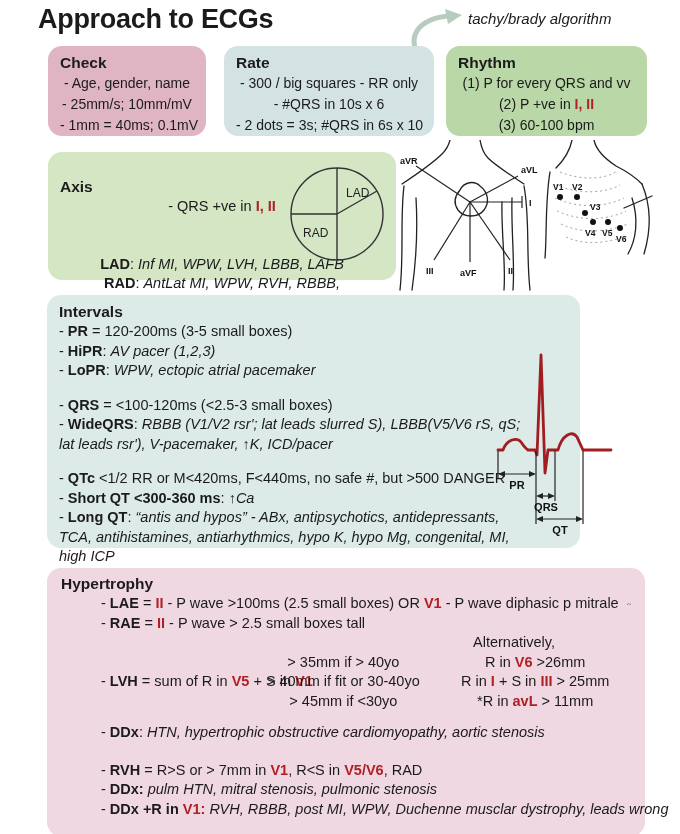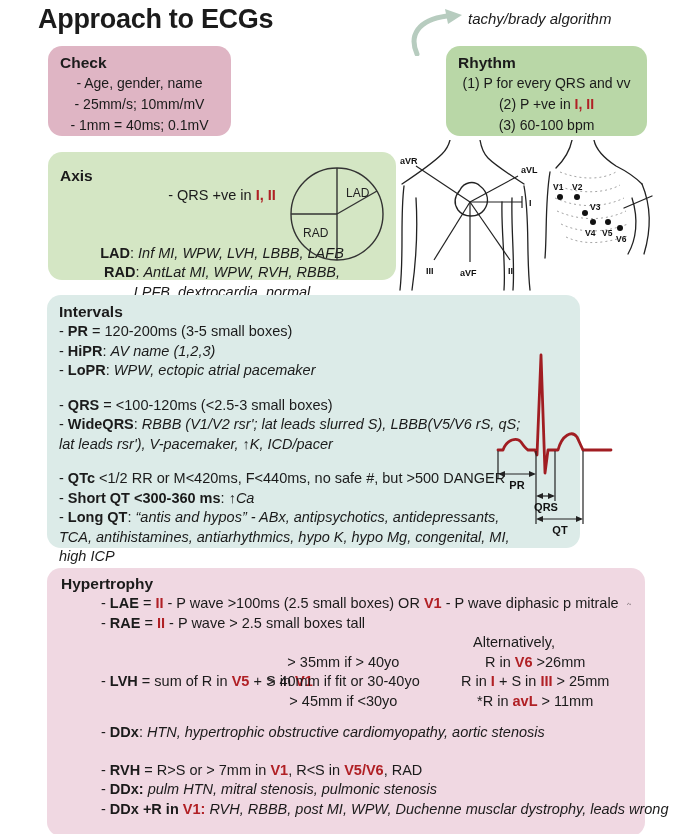--- a/index.html
+++ b/index.html
@@ -15,24 +15,24 @@
   .page-title{position:absolute;left:38px;top:4px;font-size:27px;font-weight:700;letter-spacing:-0.3px;}
   .arrow-note-label{position:absolute;left:468px;top:10px;font-size:15px;font-weight:400;font-style:italic;}
   .arrow-svg{position:absolute;left:405px;top:6px;}
   .box{position:absolute;border-radius:14px;padding:6px 12px;}
   .box-title{font-weight:700;font-size:15.5px;line-height:21px;}
   .rich .tline{font-size:14px;line-height:21px;}
   .nowrap .tline{white-space:nowrap;text-align:center;}
   .s-b{font-weight:700;}
   .s-i{font-style:italic;}
   .s-r{font-weight:700;color:var(--red);}
-  .check-box{left:48px;top:46px;width:183px;height:90px;background:var(--check-bg);}
+  .check-box{left:48px;top:46px;width:158px;height:90px;background:var(--check-bg);}
   .rate-box{left:224px;top:46px;width:210px;height:90px;background:var(--rate-bg);}
   .rhythm-box{left:446px;top:46px;width:201px;height:90px;background:var(--rhythm-bg);}
-  .axis-box{left:48px;top:152px;width:348px;height:128px;background:var(--axis-bg);padding-top:13px;}
+  .axis-box{left:48px;top:152px;width:348px;height:128px;background:var(--axis-bg);padding-top:24px;}
   .axis-box .rich .tline{font-size:14.5px;line-height:19.5px;}
   .axis-detail{margin-top:38px;}
   .pie-svg{position:absolute;left:285px;top:160px;}
   .leads-svg{position:absolute;left:398px;top:140px;}
   .intervals-box{left:47px;top:295px;width:533px;height:253px;background:var(--intervals-bg);}
   .intervals-box .rich{width:464px;}
   .intervals-box .rich .tline{font-size:14.5px;line-height:19.5px;}
   .igroup{margin-bottom:15px;}
   .ecg-svg{position:absolute;left:490px;top:342px;}
   .hyper-box{left:47px;top:568px;width:598px;height:268px;background:var(--hypertrophy-bg);padding:5px 14px;}
@@ -63,20 +63,28 @@
 
   <section class="box check-box">
     <div class="box-title">Check</div>
     <div class="rich nowrap">
         <div class="tline"><span>- Age, gender, name</span></div>
         <div class="tline"><span>- 25mm/s; 10mm/mV</span></div>
         <div class="tline"><span>- 1mm = 40ms; 0.1mV</span></div>
       </div>
   </section>
 
+  <section class="box rate-box">
+    <div class="box-title">Rate</div>
+    <div class="rich nowrap">
+        <div class="tline"><span>- 300 / big squares - RR only</span></div>
+        <div class="tline"><span>- #QRS in 10s x 6</span></div>
+        <div class="tline"><span>- 2 dots = 3s; #QRS in 6s x 10</span></div>
+      </div>
+  </section>
 
   <section class="box rhythm-box">
     <div class="box-title">Rhythm</div>
     <div class="rich nowrap">
         <div class="tline"><span>(1) P for every QRS and vv</span></div>
         <div class="tline"><span>(2) P +ve in </span><span class="s-r">I, II</span></div>
         <div class="tline"><span>(3) 60-100 bpm</span></div>
       </div>
   </section>
 
@@ -160,21 +168,21 @@
       <text x="187" y="96">V4</text>
       <text x="204" y="96">V5</text>
       <text x="218" y="102">V6</text>
     </g>
   </svg>
 
   <section class="box intervals-box">
     <div class="box-title">Intervals</div>
     <div class="rich igroup">
         <div class="tline"><span>- </span><span class="s-b">PR</span><span> = 120-200ms (3-5 small boxes)</span></div>
-        <div class="tline"><span>- </span><span class="s-b">HiPR</span><span>: </span><span class="s-i">AV name (1,2,3)</span></div>
+        <div class="tline"><span>- </span><span class="s-b">HiPR</span><span>: </span><span class="s-i">AV pacer (1,2,3)</span></div>
         <div class="tline"><span>- </span><span class="s-b">LoPR</span><span>: </span><span class="s-i">WPW, ectopic atrial pacemaker</span></div>
       </div>
     <div class="rich igroup">
         <div class="tline"><span>- </span><span class="s-b">QRS</span><span> = &lt;100-120ms (&lt;2.5-3 small boxes)</span></div>
         <div class="tline"><span>- </span><span class="s-b">WideQRS</span><span>: </span><span class="s-i">RBBB (V1/V2 rsr'; lat leads slurred S), LBBB(V5/V6 rS, qS; lat leads rsr'), V-pacemaker, ↑K, ICD/pacer</span></div>
       </div>
     <div class="rich">
         <div class="tline"><span>- </span><span class="s-b">QTc</span><span> &lt;1/2 RR or M&lt;420ms, F&lt;440ms, no safe #, but &gt;500 DANGER</span></div>
         <div class="tline"><span>- </span><span class="s-b">Short QT &lt;300-360 ms</span><span>: </span><span class="s-i">↑Ca</span></div>
         <div class="tline"><span>- </span><span class="s-b">Long QT</span><span>: </span><span class="s-i">“antis and hypos” - ABx, antipsychotics, antidepressants, TCA, antihistamines, antiarhythmics, hypo K, hypo Mg, congenital, MI, high ICP</span></div>

